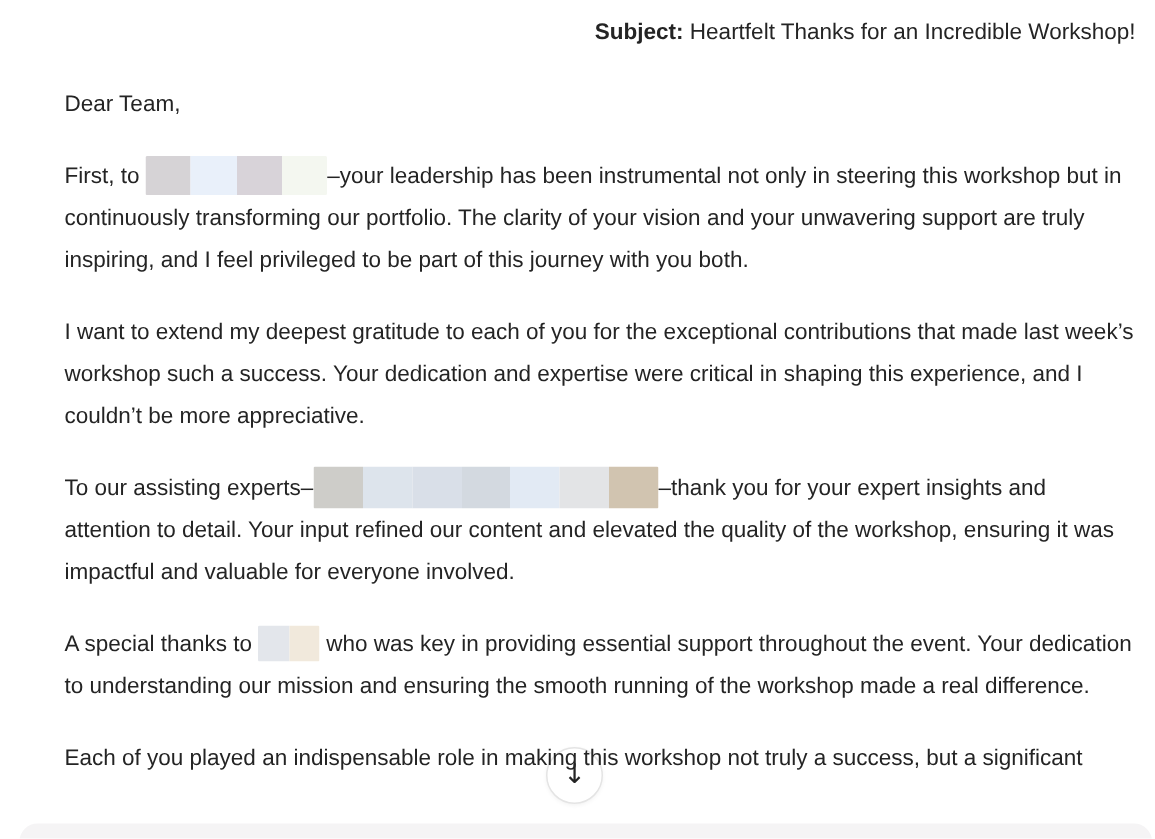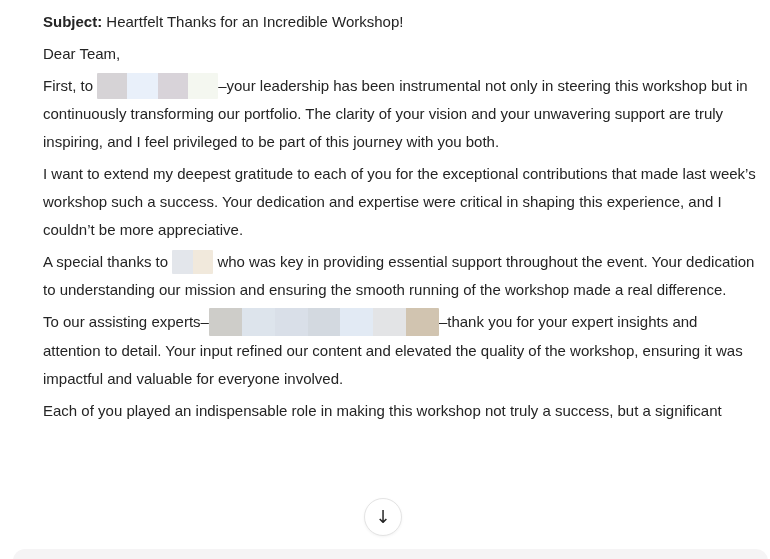--- a/index.html
+++ b/index.html
@@ -12,25 +12,25 @@
     position: relative;
   }
   .email-body {
     position: absolute;
     left: 43px; top: 8px;
     width: 714px;
     z-index: 2;
     pointer-events: none;
   }
   .email-body p {
-    margin: 4px 0 0 0;
+    margin: 20px 0 0 0;
     font-size: 15px;
     line-height: 28px;
   }
-  .email-body p.subject { margin: 0; }
+  .email-body p.subject { margin: 0; text-align: right; }
   .subject b { font-weight: 700; }
   .redaction {
     display: inline-flex;
     vertical-align: middle;
     position: relative;
     top: -1px;
     overflow: hidden;
     border-radius: 1px;
   }
   .redaction-seg { flex: 1 1 auto; height: 100%; }
@@ -69,33 +69,33 @@
   <p class="subject"><b>Subject:</b><span> Heartfelt Thanks for an Incredible Workshop!</span></p>
   <div id="paragraphs">
       <p>Dear Team,</p>
       <p>First, to <span class="redaction" style="width: 121px; height: 26px;">
           <span class="redaction-seg" style="background: rgb(214, 211, 214);"></span>
           <span class="redaction-seg" style="background: rgb(233, 240, 250);"></span>
           <span class="redaction-seg" style="background: rgb(216, 211, 217);"></span>
           <span class="redaction-seg" style="background: rgb(244, 247, 240);"></span>
         </span>–your leadership has been instrumental not only in steering this workshop but in continuously transforming our portfolio. The clarity of your vision and your unwavering support are truly inspiring, and I feel privileged to be part of this journey with you both.</p>
       <p>I want to extend my deepest gratitude to each of you for the exceptional contributions that made last week’s workshop such a success. Your dedication and expertise were critical in shaping this experience, and I couldn’t be more appreciative.</p>
-      <p>A special thanks to <span class="redaction" style="width: 41px; height: 24px;">
-          <span class="redaction-seg" style="background: rgb(227, 230, 235);"></span>
-          <span class="redaction-seg" style="background: rgb(241, 233, 220);"></span>
-        </span> who was key in providing essential support throughout the event. Your dedication to understanding our mission and ensuring the smooth running of the workshop made a real difference.</p>
       <p>To our assisting experts–<span class="redaction" style="width: 230px; height: 28px;">
           <span class="redaction-seg" style="background: rgb(206, 205, 201);"></span>
           <span class="redaction-seg" style="background: rgb(221, 228, 236);"></span>
           <span class="redaction-seg" style="background: rgb(217, 223, 232);"></span>
           <span class="redaction-seg" style="background: rgb(211, 217, 224);"></span>
           <span class="redaction-seg" style="background: rgb(226, 234, 244);"></span>
           <span class="redaction-seg" style="background: rgb(227, 228, 230);"></span>
           <span class="redaction-seg" style="background: rgb(209, 196, 176);"></span>
         </span>–thank you for your expert insights and attention to detail. Your input refined our content and elevated the quality of the workshop, ensuring it was impactful and valuable for everyone involved.</p>
+      <p>A special thanks to <span class="redaction" style="width: 41px; height: 24px;">
+          <span class="redaction-seg" style="background: rgb(227, 230, 235);"></span>
+          <span class="redaction-seg" style="background: rgb(241, 233, 220);"></span>
+        </span> who was key in providing essential support throughout the event. Your dedication to understanding our mission and ensuring the smooth running of the workshop made a real difference.</p>
       <p>Each of you played an indispensable role in making this workshop not truly a success, but a significant</p>
     </div>
 </div>
 
 <button class="scroll-btn">
   <span class="arrow">↓</span>
 </button>
 
 <div class="bottom-card"></div>
 

